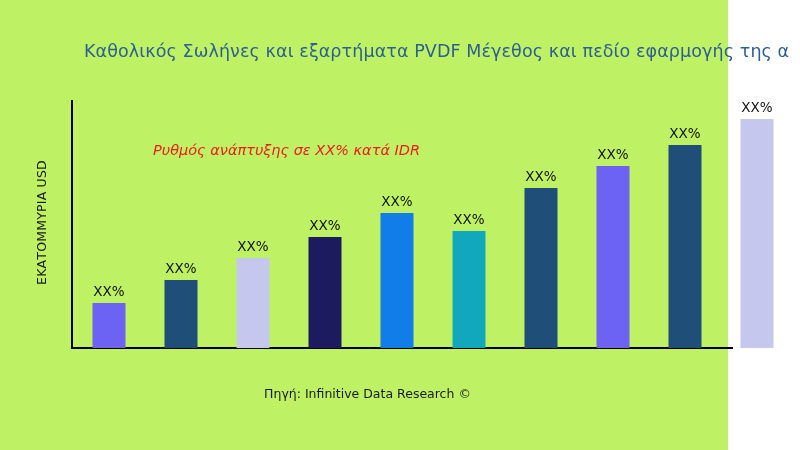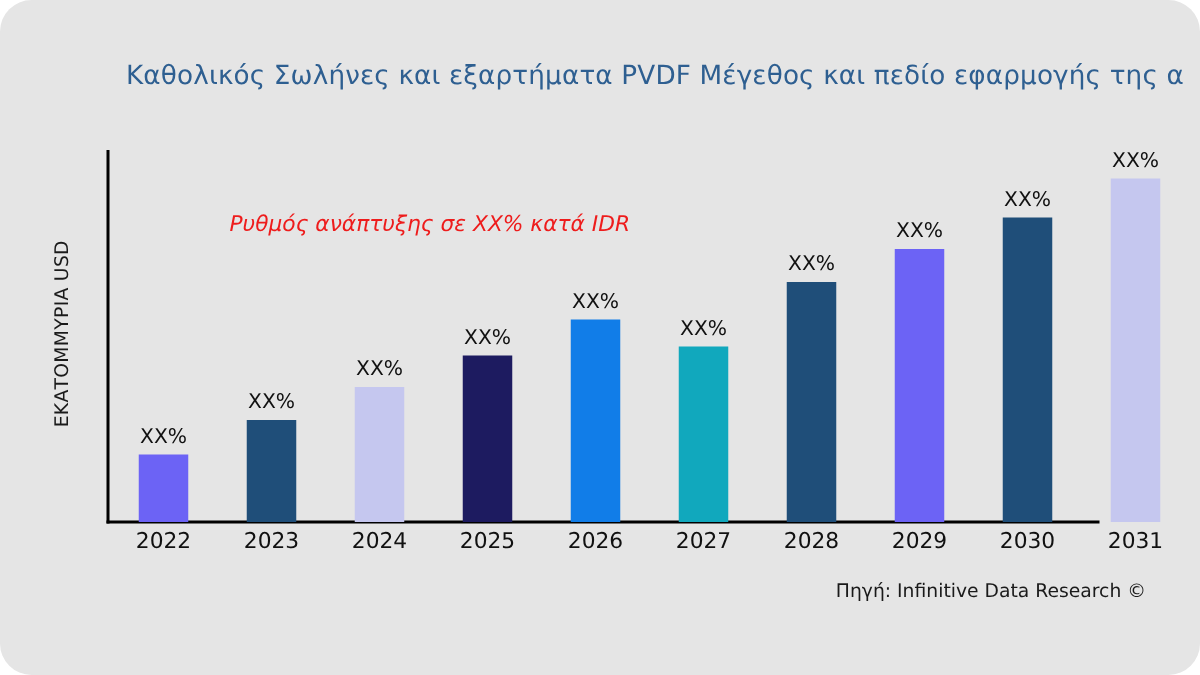--- a/index.html
+++ b/index.html
@@ -9,24 +9,23 @@
     background: #ffffff;
   }
   body {
     width: 800px;
     height: 450px;
     overflow: hidden;
     font-family: "DejaVu Sans", "Liberation Sans", sans-serif;
   }
   #chart-root {
     position: relative;
-    width: 800px;
+    width: 728px;
     height: 450px;
-    background: #e5e5e5;
-    border-radius: 21px;
+    background: #bef264;
   }
 
   
   #chart-title {
     position: absolute;
     left: 84px;
     top: 38px;
     width: 730px;
     height: 26px;
     line-height: 26px;
@@ -127,24 +126,23 @@
     white-space: nowrap;
     font-style: italic;
   }
 
   
   #source-note {
     position: absolute;
     left: 0;
     top: 386px;
     width: 735px;
-    text-align: right;
+    text-align: center;
     font-size: 12.5px;
     color: #1a1a1a;
-    margin-left: 29px;
   }
 </style>
 </head>
 <body>
 
 <div id="chart-root">
 
   <div id="chart-title">Καθολικός Σωλήνες και εξαρτήματα PVDF Μέγεθος και πεδίο εφαρμογής της α</div>
 
   <div id="y-axis-title">ΕΚΑΤΟΜΜΥΡΙΑ USD</div>
@@ -188,30 +186,18 @@
       <div class="bar-group" style="left: 578px;">
         <div class="bar" style="height: 203px; background: rgb(31, 78, 121);"></div>
         <div class="bar-value" style="bottom: 208px;">XX%</div>
       </div>
       <div class="bar-group" style="left: 650px;">
         <div class="bar" style="height: 229px; background: rgb(197, 199, 239);"></div>
         <div class="bar-value" style="bottom: 234px;">XX%</div>
       </div>
     </div>
 
-  <div id="x-tick-labels">
-      <div class="x-tick" style="left: 2px;">2022</div>
-      <div class="x-tick" style="left: 74px;">2023</div>
-      <div class="x-tick" style="left: 146px;">2024</div>
-      <div class="x-tick" style="left: 218px;">2025</div>
-      <div class="x-tick" style="left: 290px;">2026</div>
-      <div class="x-tick" style="left: 362px;">2027</div>
-      <div class="x-tick" style="left: 434px;">2028</div>
-      <div class="x-tick" style="left: 506px;">2029</div>
-      <div class="x-tick" style="left: 578px;">2030</div>
-      <div class="x-tick" style="left: 650px;">2031</div>
-    </div>
 
   <div id="growth-annotation">Ρυθμός ανάπτυξης σε XX% κατά IDR</div>
 
   <div id="source-note">Πηγή: Infinitive Data Research ©</div>
 
 </div>
 
 </body></html>

